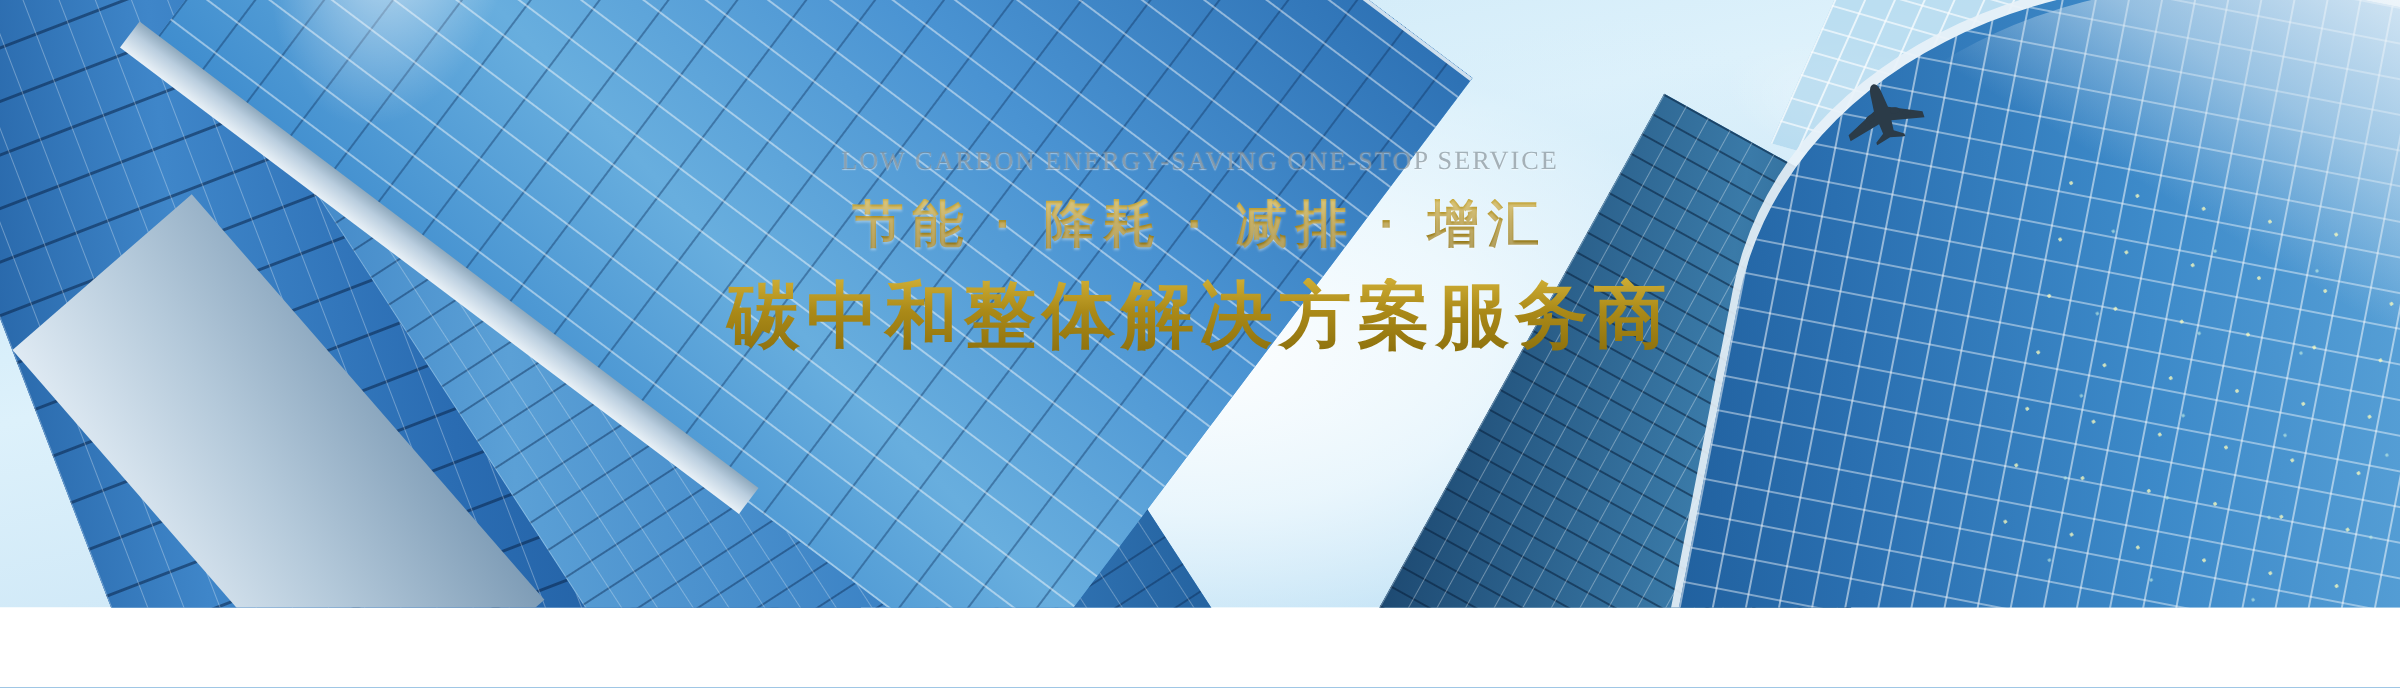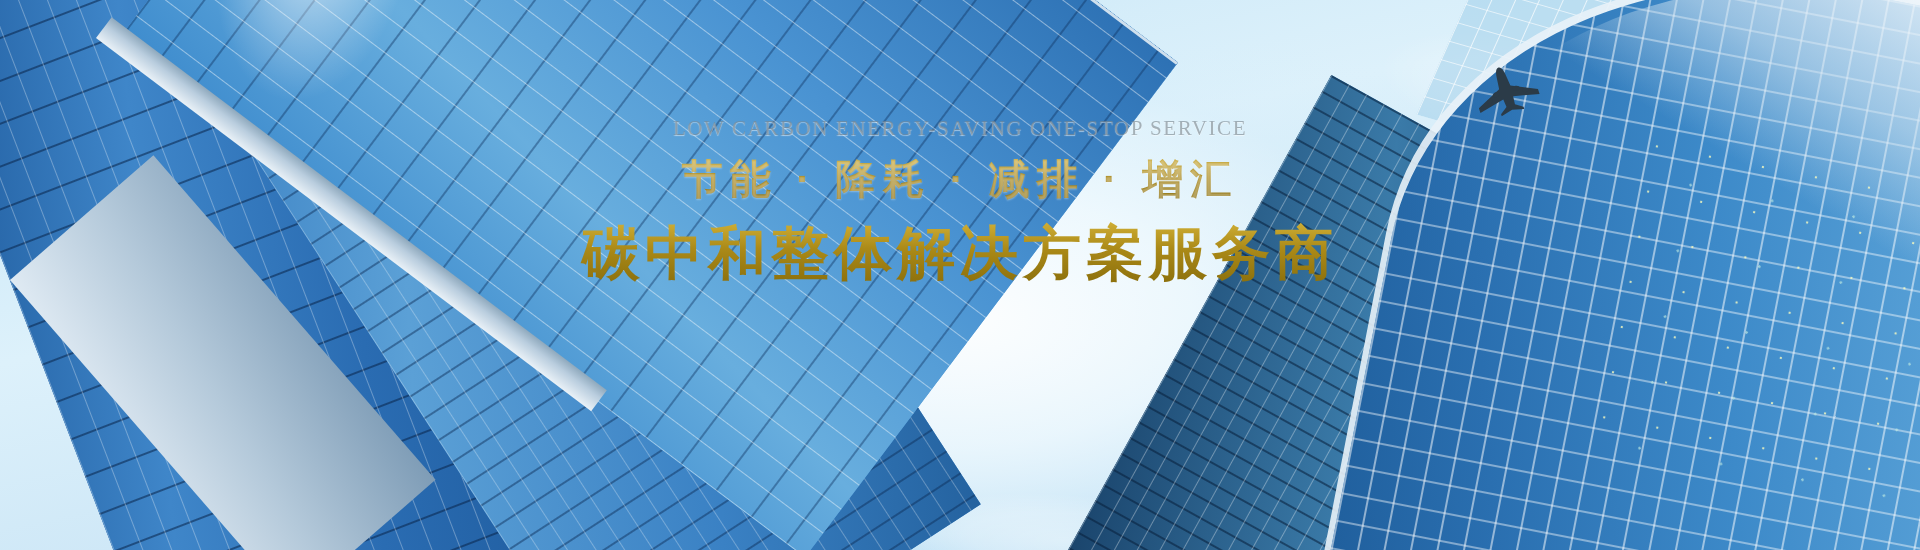--- a/index.html
+++ b/index.html
@@ -3,21 +3,21 @@
 <meta charset="utf-8">
 <style>
   html, body {
     margin: 0;
     padding: 0;
     background: #ffffff;
   }
   #banner {
     position: relative;
     width: 1920px;
-    height: 550px;
+    height: 486px;
     overflow: hidden;
     font-family: "Liberation Sans", "DejaVu Sans", sans-serif;
   }
 
   
   .sky {
     position: absolute;
     inset: 0;
     background:
       radial-gradient(ellipse 780px 420px at 50% 58%,

